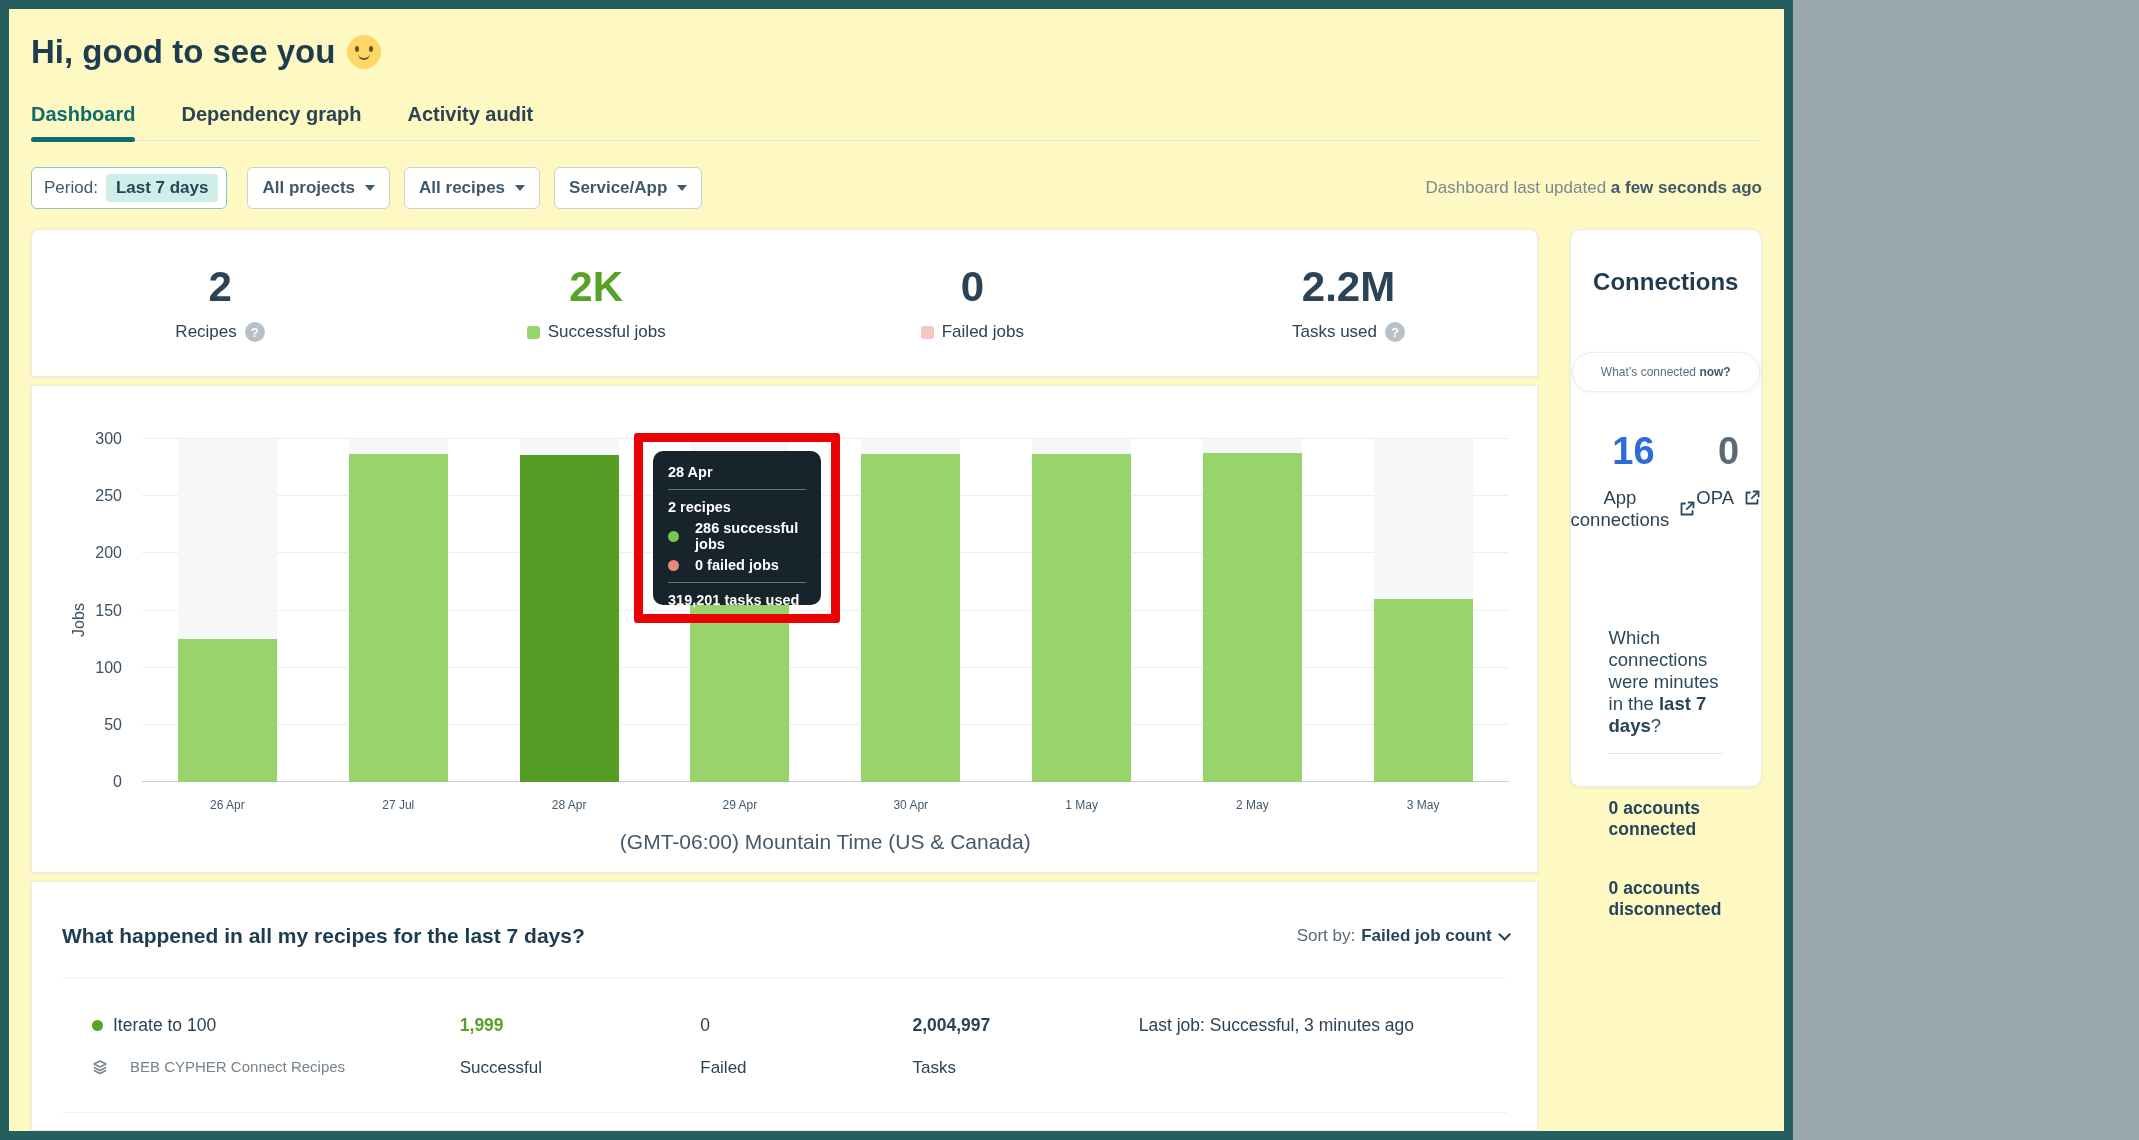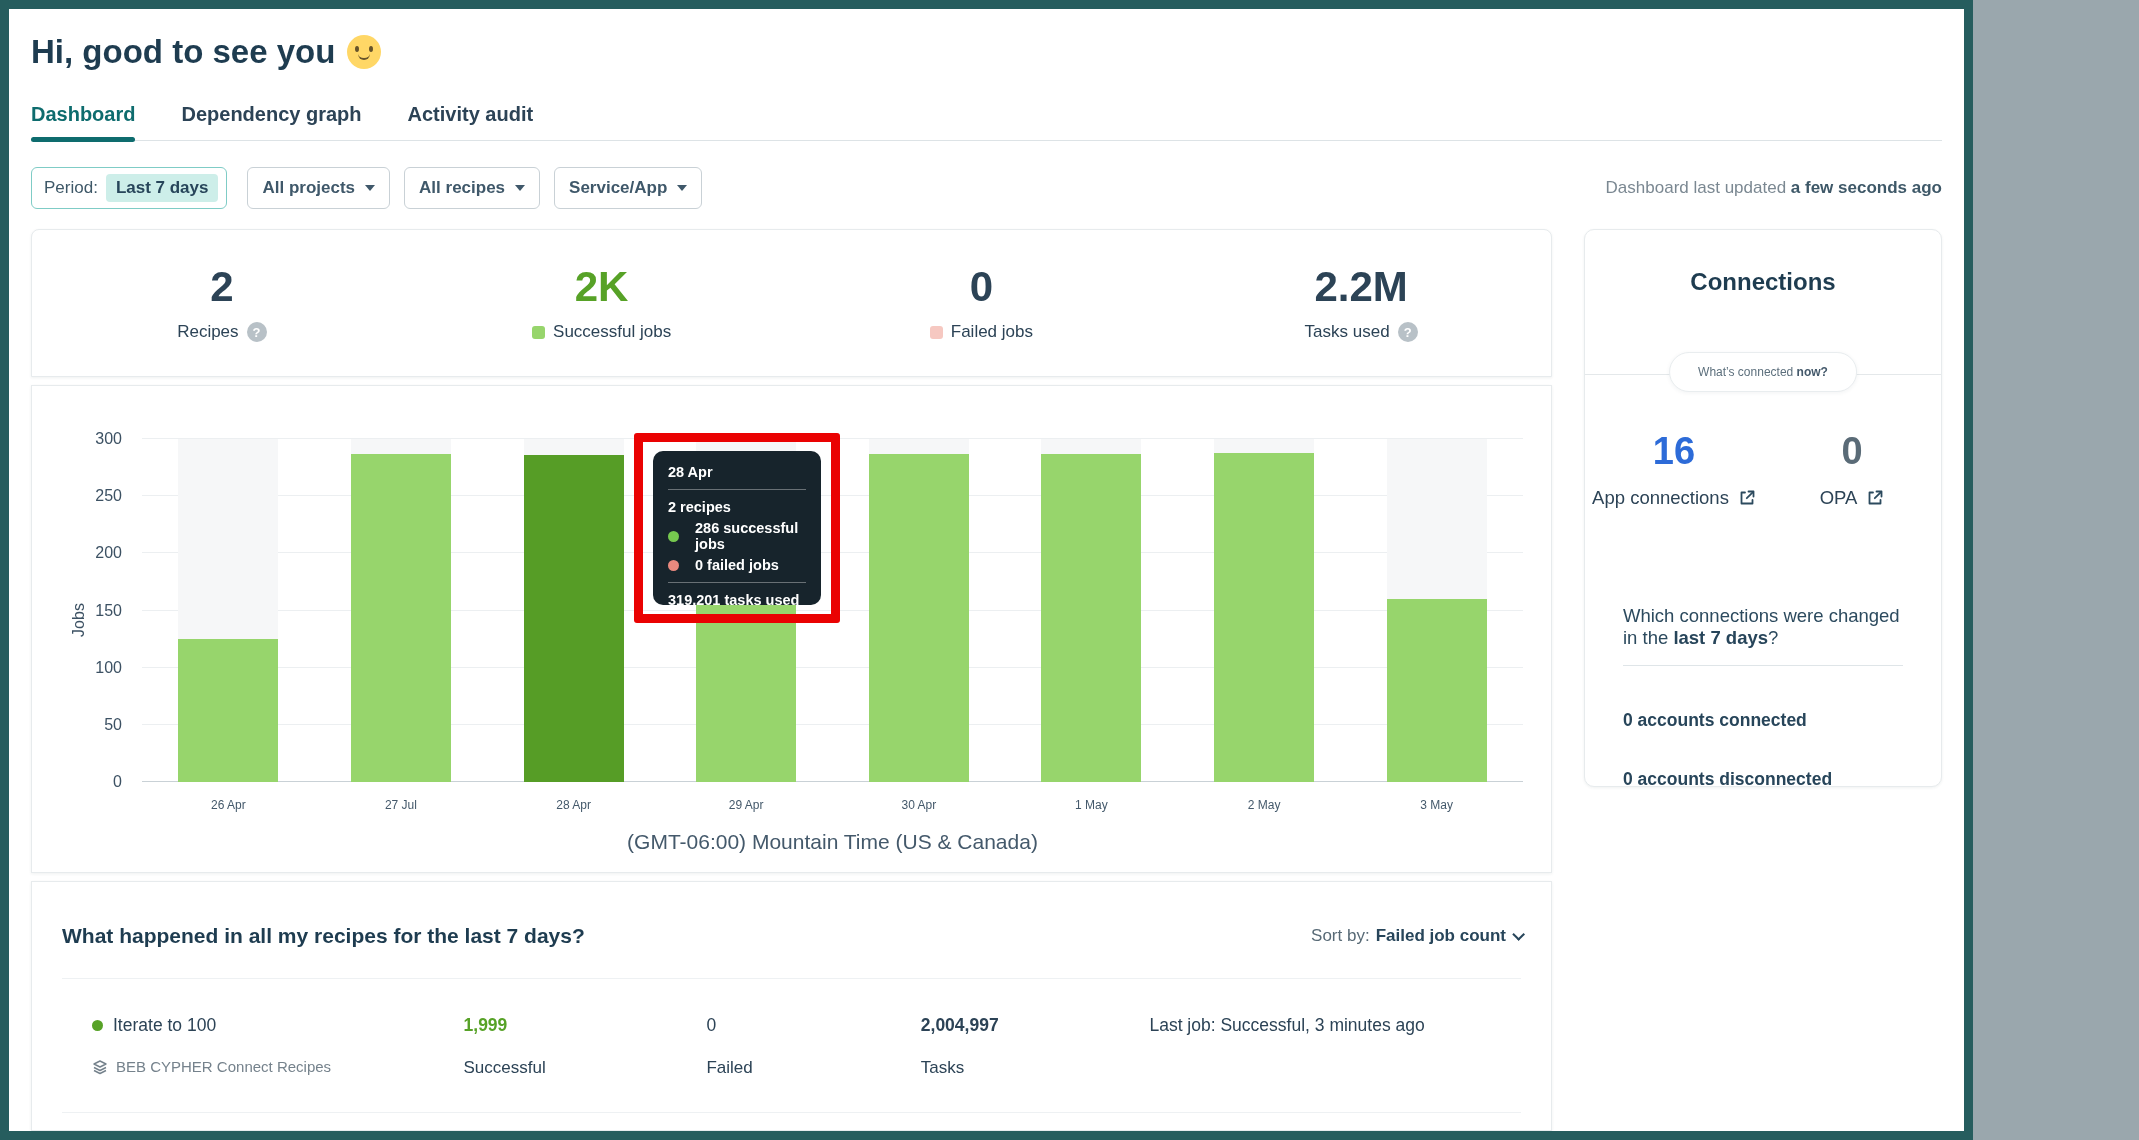--- a/index.html
+++ b/index.html
@@ -1,19 +1,19 @@
 <!DOCTYPE html>
 <html><head>
 <meta charset="utf-8">
 <style>
   * { margin:0; padding:0; box-sizing:border-box; }
   html,body { background:#9aa7ad; }
   body { font-family:"Liberation Sans", sans-serif; }
   .screen {
-    width:1973px; height:1140px; border:9px solid #265d5e; background:#ffffff;
+    width:1793px; height:1140px; border:9px solid #265d5e; background:#fef9c3;
     overflow:hidden; position:relative;
   }
   .page { padding:0 22px; height:100%; display:flex; flex-direction:column; }
 
   
   .greeting { margin-top:24px; font-size:33px; font-weight:bold; color:#1e3c50; display:flex; align-items:center; gap:12px; }
   .emoji-face { width:34px; height:34px; border-radius:50%; background:#ffd766; position:relative; display:inline-block; }
   .emoji-face::before { content:""; position:absolute; top:11px; left:8px; width:4px; height:6px; border-radius:50%; background:#66532a; box-shadow:14px 0 0 #66532a; }
   .emoji-face::after { content:""; position:absolute; left:11px; top:14px; width:12px; height:9px; border-bottom:2.5px solid #66532a; border-radius:0 0 10px 10px; }
 
@@ -78,21 +78,21 @@
   
   .recipes-card { flex:1; padding:0 30px; overflow:hidden; }
   .recipes-header { display:flex; align-items:center; margin-top:42px; }
   .recipes-heading { font-size:21px; font-weight:bold; color:#1e3c50; flex:1; }
   .sort-control { font-size:17px; color:#586a76; display:flex; align-items:center; gap:6px; cursor:pointer; }
   .sort-control b { color:#27455a; }
   .chevron-down { width:9px; height:9px; border-right:2px solid #27455a; border-bottom:2px solid #27455a; transform:rotate(45deg) translateY(-3px); display:inline-block; }
   .section-divider { border:none; border-top:1px solid #eef1f3; margin-top:30px; }
   .recipe-row { display:grid; grid-template-columns:26% 17% 15% 16% auto; padding:36px 0 34px 30px; border-bottom:1px solid #eef1f3; }
   .cell-line1 { font-size:17.5px; color:#2c4356; display:flex; align-items:center; gap:10px; }
-  .cell-line2 { margin-top:22px; font-size:17px; color:#2c4356; display:flex; align-items:center; gap:8px; }
+  .cell-line2 { margin-top:22px; font-size:17px; color:#2c4356; display:flex; align-items:center; gap:22px; }
   .cell-line2.project { font-size:15px; color:#75828c; }
   .status-dot { width:11px; height:11px; border-radius:50%; background:#57a227; display:inline-block; flex:none; }
   .val-green { color:#57a227; font-weight:bold; }
   .val-bold { font-weight:bold; }
 
   
   .connections-card { border-radius:10px; height:558px; position:relative; }
   .conn-title { margin-top:38px; text-align:center; font-size:24px; font-weight:bold; color:#1e3c50; }
   .pill-divider { margin-top:56px; position:relative; height:44px; }
   .pill-divider::before { content:""; position:absolute; left:0; right:0; top:50%; border-top:1px solid #e4e8ea; }
@@ -348,21 +348,21 @@
                 <svg class="icon" width="18" height="18" viewBox="0 0 18 18" fill="none" stroke="#2c4a5e" stroke-width="1.8" stroke-linecap="round" stroke-linejoin="round">
                     <path d="M7 3.5H3.5v11h11V11"></path>
                     <path d="M10.5 2.5h5v5"></path>
                     <path d="M15.2 2.8L8.8 9.2"></path>
                   </svg>
               </div>
             </div>
           </div>
           <div class="question-block">
             <div class="question-text">
-              <span>Which connections were changed in the </span><b>last 7 days</b><span>?</span>
+              <span>Which connections were minutes in the </span><b>last 7 days</b><span>?</span>
             </div>
             <hr>
           </div>
           <div class="accounts-line">0 accounts connected</div>
           <div class="accounts-line">0 accounts disconnected</div>
         </div>
       </div>
     </div>
   </div>
 </div>

